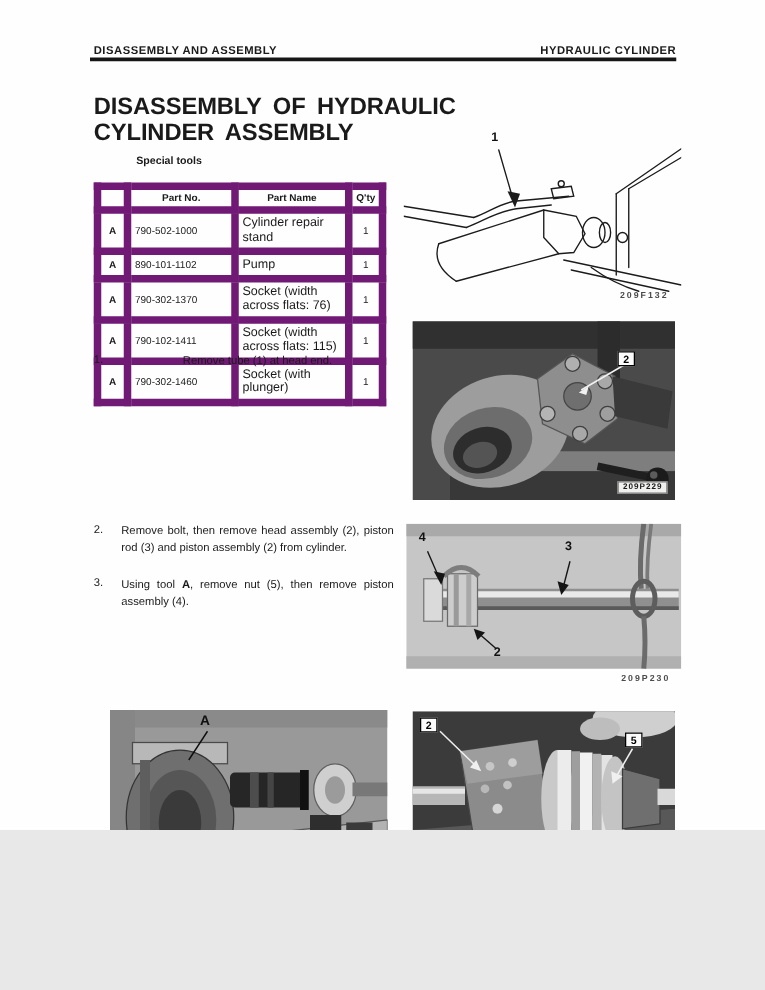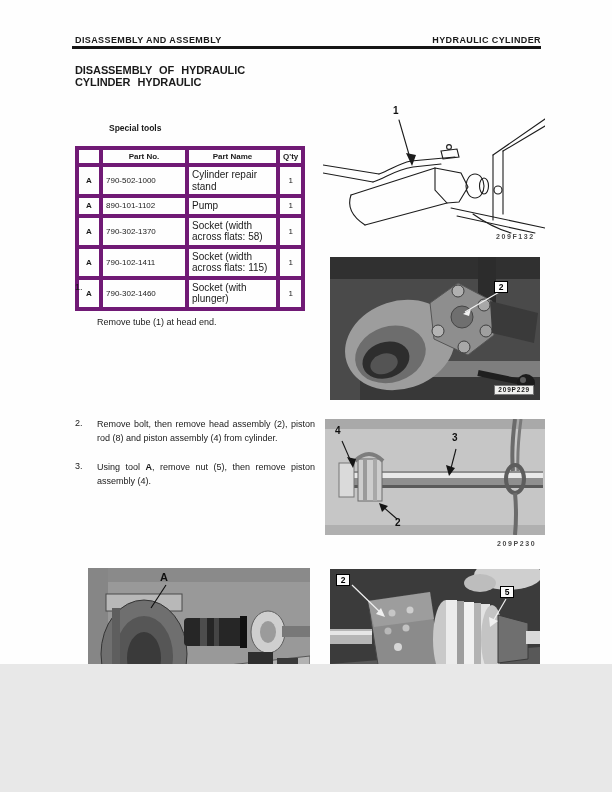--- a/index.html
+++ b/index.html
@@ -7,26 +7,26 @@
   #page {
     position:relative; width:612px; height:664px; margin:0 auto;
     background:#fefefe; overflow:hidden;
     font-family:Liberation Sans, sans-serif; color:#1a1a1a;
   }
   
   .hdr-left  { position:absolute; left:75px;  top:35px; font-size:9px; font-weight:bold; letter-spacing:.4px; }
   .hdr-right { position:absolute; right:71px; top:35px; font-size:9px; font-weight:bold; letter-spacing:.4px;padding-left:48px; }
   .hdr-rule  { position:absolute; left:72px; top:46px; width:469px; height:3px; background:#161616; }
   
-  .title { position:absolute; left:75px; top:64px; font-size:11px; font-weight:bold;
+  .title { position:absolute; left:75px; top:76px; font-size:19px; font-weight:bold;
            line-height:1.1; letter-spacing:-.1px; word-spacing:4px; }
   .special-tools { position:absolute; left:75px; top:123px; font-size:8.5px; font-weight:bold;padding-left:34px; }
   
   .tools-table { position:absolute; left:75px; top:146px; border-collapse:collapse; table-layout:fixed; }
-  .tools-table td, .tools-table th { border:4px solid #701a75; font-size:8px; padding:2px 3px; line-height:1.15; }
+  .tools-table td, .tools-table th { border:6px solid #701a75; font-size:8px; padding:2px 3px; line-height:1.15; }
   .tools-table th { font-weight:bold; text-align:center; height:17px; }
   .col-mark { width:24px; } .col-pn { width:86px; } .col-name { width:91px; } .col-qty { width:21px; }
   td.c-mark { text-align:center; font-weight:bold; }
   td.c-pn   { text-align:left; }
   td.c-name { text-align:left; font-size:10px; }
   td.c-qty  { text-align:center; }
   .tools-table tr { height:17px; }
   
   .step-block { position:absolute; width:240px; }
   .step { display:flex; margin-bottom:16px; }
@@ -56,21 +56,21 @@
 <body>
 
 <div id="page">
 
   <div class="hdr-left">DISASSEMBLY AND ASSEMBLY</div>
   <div class="hdr-right">HYDRAULIC CYLINDER</div>
   <div class="hdr-rule"></div>
 
   <div class="title">
     <div>DISASSEMBLY OF HYDRAULIC</div>
-    <div>CYLINDER HYDRAULIC</div>
+    <div>CYLINDER ASSEMBLY</div>
   </div>
   <div class="special-tools">Special tools</div>
 
   <table class="tools-table">
     <colgroup>
         <col class="col-mark">
         <col class="col-pn">
         <col class="col-name">
         <col class="col-qty">
       </colgroup>
@@ -89,49 +89,49 @@
     </tr>
     <tr>
       <td class="c-mark">A</td>
       <td class="c-pn">890-101-1102</td>
       <td class="c-name">Pump</td>
       <td class="c-qty">1</td>
     </tr>
     <tr>
       <td class="c-mark">A</td>
       <td class="c-pn">790-302-1370</td>
-      <td class="c-name">Socket (width across flats: 58)</td>
+      <td class="c-name">Socket (width across flats: 76)</td>
       <td class="c-qty">1</td>
     </tr>
     <tr>
       <td class="c-mark">A</td>
       <td class="c-pn">790-102-1411</td>
       <td class="c-name">Socket (width across flats: 115)</td>
       <td class="c-qty">1</td>
     </tr>
     <tr>
       <td class="c-mark">A</td>
       <td class="c-pn">790-302-1460</td>
       <td class="c-name">Socket (with plunger)</td>
       <td class="c-qty">1</td>
     </tr>
   </tbody>
     </table>
 
   <div class="step-block" style="left:75px; top:282px;">
     <div class="step">
       <div class="step-num">1.</div>
-      <div class="step-text" style="text-align:left;margin-top:34px;">Remove tube (1) at head end.</div>
+      <div class="step-text" style="text-align:center;">Remove tube (1) at head end.</div>
     </div>
   </div>
 
   <div class="step-block" style="left:75px; top:418px;">
     <div class="step">
       <div class="step-num">2.</div>
-      <div class="step-text">Remove bolt, then remove head assembly (2), piston rod (8) and piston assembly (4) from cylinder.</div>
+      <div class="step-text">Remove bolt, then remove head assembly (2), piston rod (3) and piston assembly (2) from cylinder.</div>
     </div>
     <div class="step">
       <div class="step-num">3.</div>
       <div class="step-text"><span>Using tool </span><b>A</b><span>, remove nut (5), then remove piston assembly (4).</span></div>
     </div>
   </div>
 
   <div class="fig" style="left:323px; top:102px; width:222px; height:133px;">
     <svg width="222" height="133" viewBox="0 0 222 133">
       <g stroke="#1c1c1c" stroke-width="1.1" fill="none" stroke-linecap="round">

